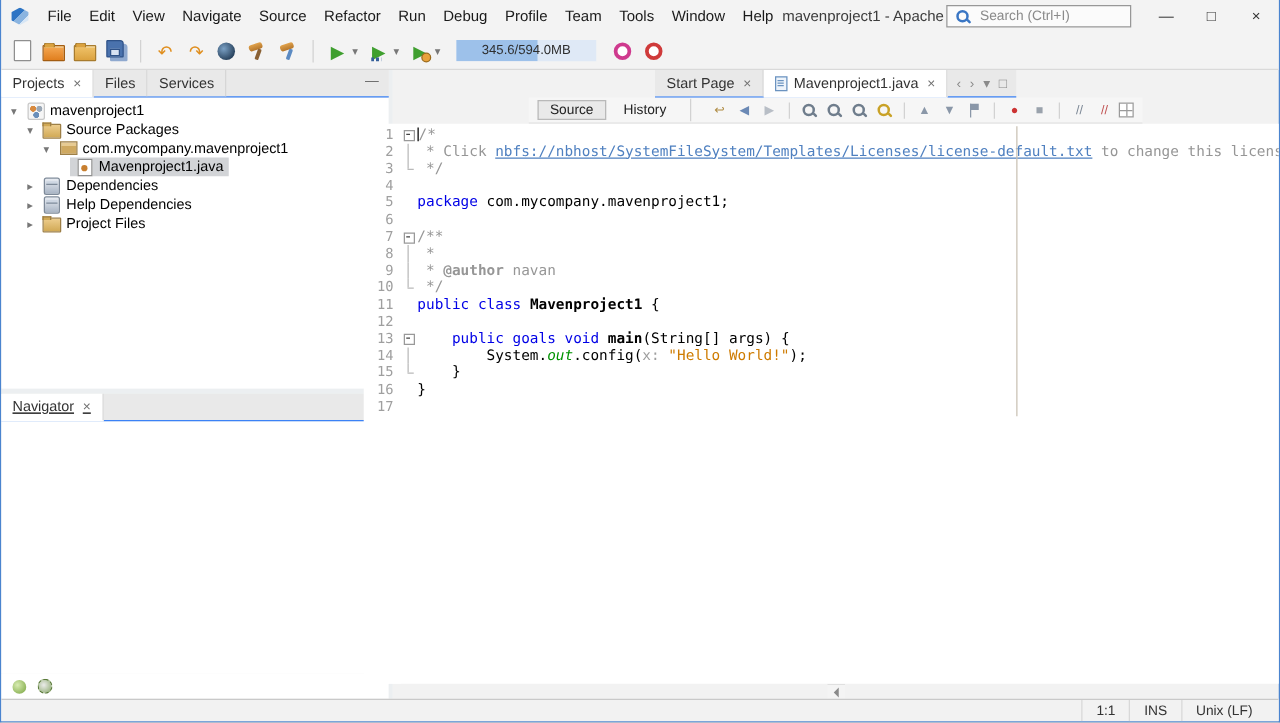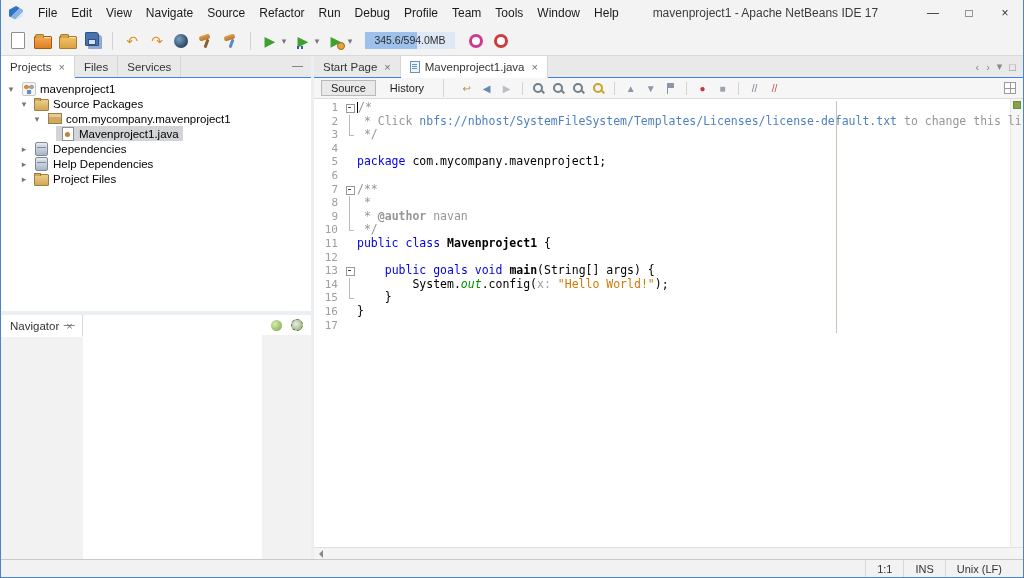--- a/index.html
+++ b/index.html
@@ -38,21 +38,21 @@
   .ic-hammer::before { content:""; position:absolute; left:4px; top:5px; width:11px; height:5px; background:linear-gradient(#e0a24c,#b5762a); border-radius:2px; transform:rotate(-18deg); }
   .ic-hammer::after { content:""; position:absolute; left:10px; top:9px; width:3px; height:9px; background:#8a6134; transform:rotate(20deg); border-radius:1px; }
   .ic-hammer-clean::after { background:#5b8ac2; }
   .ic-debug::after { content:""; position:absolute; left:5px; bottom:3px; width:8px; height:3px;
                      background:repeating-linear-gradient(90deg,#355f9a 0 2px,transparent 2px 4px); }
   .ic-profile::after { content:""; position:absolute; right:2px; bottom:2px; width:6px; height:6px; border-radius:50%; background:#e8a23c; border:1px solid #9a6a1c; }
   .ic-ring::before { content:""; width:8px; height:8px; border:3px solid #cf3a8e; border-radius:50%; background:#fff; }
   .ic-ring2::before { border-color:#cf3a3a; }
   .config-combo { height:20px; min-width:124px; border:1px solid #a8a8a8; background:#fff; font-size:11.5px; display:flex; align-items:center; justify-content:space-between; padding:0 6px; margin:0 8px; color:#222; cursor:default; }
   .config-combo::after { content:"▾"; color:#555; font-size:9px; margin-left:8px; }
-  .memory { position:relative; width:90px; height:17px; background:#dfe9f6; margin:0 8px; overflow:hidden; cursor:default; flex:none; }
+  .memory { position:relative; width:112px; height:17px; background:#dfe9f6; margin:0 8px; overflow:hidden; cursor:default; flex:none; }
   .memory-fill { position:absolute; left:0; top:0; bottom:0; background:#9dc1ea; }
   .memory-text { position:relative; display:block; font-size:10.5px; color:#2e2e2e; text-align:center; line-height:17px; }
 
   
   .main { flex:1; display:flex; min-height:0; }
   .vsplit { width:3px; background:#eceff1; flex:none; }
   .left { width:310px; flex:none; display:flex; flex-direction:column; min-height:0; }
   .hsplit { height:4px; background:#eceff1; flex:none; }
 
   
@@ -77,31 +77,31 @@
                  radial-gradient(circle at 6px 9px,#6a8fba 2.2px,transparent 2.6px),#f6f6f6; }
   .source-packages-icon::before, .folder-icon::before { content:""; width:13px; height:10px; background:linear-gradient(#edcd8d,#d1a955); border:1px solid #9d7f46; border-radius:1px; margin-top:2px; }
   .source-packages-icon::after, .folder-icon::after { content:""; position:absolute; top:1px; left:0; width:5px; height:2px; background:#d1a955; border:1px solid #9d7f46; border-bottom:none; }
   .package-icon::before { content:""; width:12px; height:9px; background:linear-gradient(180deg,#e7cb93 0 3px,#cfa961 3px); border:1px solid #9d7f46; }
   .java-class-icon::before { content:""; width:10px; height:12px; background:#fff; border:1px solid #8f8f8f; }
   .java-class-icon::after { content:""; position:absolute; left:5px; top:5px; width:5px; height:5px; border-radius:50%; background:#c87f2f; }
   .dependencies-icon::before { content:""; width:11px; height:12px; background:linear-gradient(#e8ecf2,#a8b4c4); border:1px solid #7e8a99; border-radius:2px; }
   .dependencies-icon::after { content:""; position:absolute; left:3px; top:3px; width:9px; height:2px; background:#cdd6e2; border-bottom:1px solid #7e8a99; }
 
   
-  .nav-panel { flex:1; display:flex; flex-direction:row; min-height:0; }
+  .nav-panel { flex:1; display:flex; flex-direction:column; min-height:0;text-decoration:underline; }
   .nav-combo { margin:4px 4px 3px; height:18px; border:1px solid #a8a8a8; background:#fff; display:flex; align-items:center; justify-content:space-between; padding:0 6px; font-size:11.5px; color:#222; cursor:default; flex:none; }
   .nav-combo::after { content:"▾"; font-size:9px; color:#555; }
   .nav-body { flex:1; background:#fff; }
   .nav-footer { height:20px; flex:none; display:flex; align-items:center; gap:7px; padding:0 7px; background:#fff; }
   .nav-footer .tb-icon { width:14px; height:14px; }
   .ic-ball::before { content:""; width:11px; height:11px; border-radius:50%; background:radial-gradient(circle at 4px 4px,#d8ecb2,#76a23c); }
   .ic-gearball::before { content:""; width:10px; height:10px; border-radius:50%; background:radial-gradient(circle at 4px 4px,#ececec,#8aa86a); border:1px dashed #5a7a3a; }
 
   
-  .editor { flex:1; display:flex; flex-direction:column; min-width:0; }
+  .editor { flex:1; display:flex; flex-direction:column; min-width:0;align-items:center; }
   .ed-toolbar { height:21px; flex:none; display:flex; align-items:center; background:#f6f6f6; border-bottom:1px solid #ddd; padding:0 7px; gap:4px; }
   .ed-btn { font-size:11px; padding:1px 9px; border:1px solid #b9b9b9; background:#e9e9e9; color:#222; cursor:default; }
   .ed-btn.flat { border-color:transparent; background:transparent; }
   .ed-icons { display:flex; align-items:center; gap:5px; margin-left:6px; }
   .ed-icons .tb-icon { width:15px; height:15px; font-size:10px; }
   .ed-icons .tb-sep { height:13px; margin:0 3px; }
   .mag::before { content:""; position:absolute; left:2px; top:2px; width:6px; height:6px; border:2px solid currentColor; border-radius:50%; }
   .mag::after  { content:""; position:absolute; left:10px; top:10px; width:4px; height:2px; background:currentColor; transform:rotate(45deg); border-radius:1px; }
   .ic-flag::before { content:""; position:absolute; left:4px; top:2px; width:7px; height:5px; background:currentColor; }
   .ic-flag::after  { content:""; position:absolute; left:4px; top:2px; width:1px; height:11px; background:currentColor; }
@@ -124,21 +124,21 @@
   .fold-mid::before   { content:""; position:absolute; left:5px; top:0; height:100%; width:1px; background:#b9b9b9; }
   .fold-end::before   { content:""; position:absolute; left:5px; top:0; height:7px; width:1px; background:#b9b9b9; }
   .fold-end::after    { content:""; position:absolute; left:5px; top:7px; width:5px; height:1px; background:#b9b9b9; }
   .code-text { white-space:pre; }
   .caret { display:inline-block; width:1px; height:11px; background:#000; vertical-align:-2px; }
   .tk-kw  { color:var(--c-keyword); }
   .tk-com { color:var(--c-comment); }
   .tk-comtag { color:var(--c-comment); font-weight:bold; }
   .tk-str { color:var(--c-string); }
   .tk-fld { color:var(--c-field); font-style:italic; }
-  .tk-lnk { color:var(--c-link); }
+  .tk-lnk { color:var(--c-link); text-decoration:underline; }
   .tk-hint{ color:var(--c-hint); }
   .tk-cls, .tk-mth { font-weight:bold; }
   .stripe { width:13px; flex:none; background:#f6f6f6; border-left:1px solid #e8e8e8; }
   .ok-badge { display:block; width:8px; height:8px; background:#84a64b; border:1px solid #6d8b3a; margin:2px auto 0; }
   .hscroll { height:12px; flex:none; background:#f4f4f4; border-top:1px solid #e0e0e0; display:flex; align-items:center; }
   .hs-arrow { width:14px; height:12px; display:flex; align-items:center; justify-content:center; cursor:default; }
   .hs-arrow::before { content:""; border:4px solid transparent; border-right-color:#8a8a8a; margin-left:-4px; }
 
   
   .statusbar { height:18px; flex:none; background:#f2f2f2; border-top:1px solid #c9c9c9; display:flex; align-items:stretch; justify-content:flex-end; font-size:11px; color:#333; padding-right:10px; }
@@ -160,20 +160,24 @@
         <span class="menu-item">Refactor</span>
         <span class="menu-item">Run</span>
         <span class="menu-item">Debug</span>
         <span class="menu-item">Profile</span>
         <span class="menu-item">Team</span>
         <span class="menu-item">Tools</span>
         <span class="menu-item">Window</span>
         <span class="menu-item">Help</span>
       </div>
     <div class="tb-title">mavenproject1 - Apache NetBeans IDE 17</div>
+    <div class="searchbox">
+      <span class="tb-icon mag" style="color:#3a76c4;width:14px;height:14px"></span>
+      <input placeholder="Search (Ctrl+I)" style="">
+    </div>
     <div class="win-controls" id="win-controls">
         <span class="winbtn">—</span>
         <span class="winbtn">□</span>
         <span class="winbtn">×</span>
       </div>
   </div>
 
   <div class="toolbar">
     <span class="tb-group" id="tb-group1">
         <span class="tb-icon ic-page"></span>

